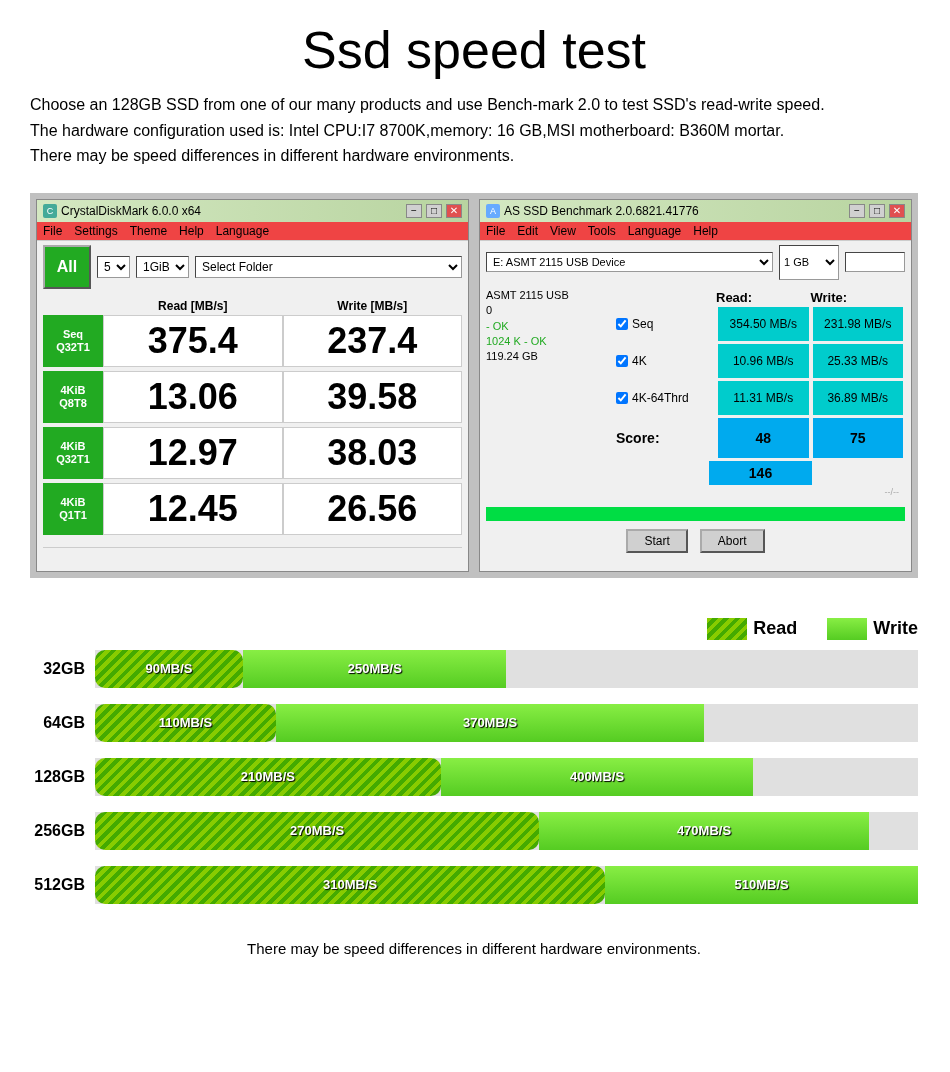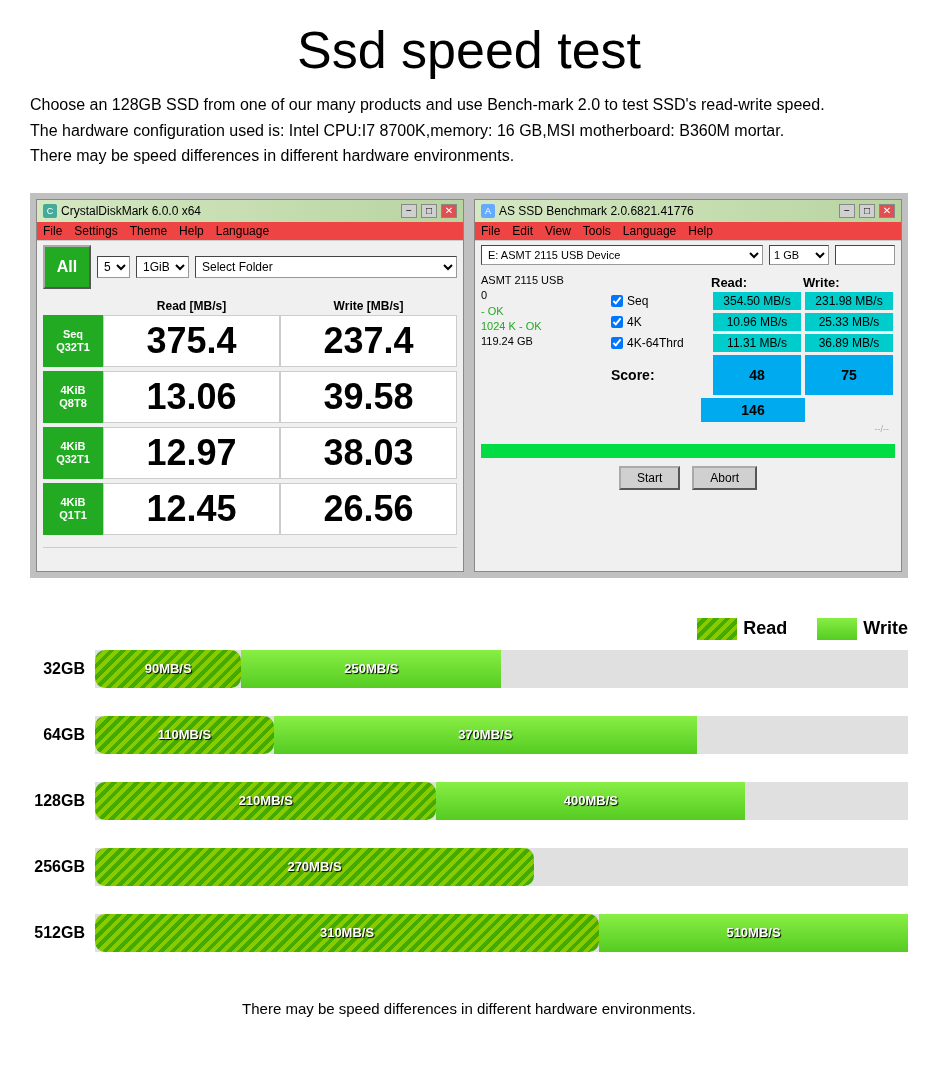--- a/index.html
+++ b/index.html
@@ -6,21 +6,21 @@
     body {
       width: 950px;
       background: #fff;
       font-family: Arial, sans-serif;
       overflow-x: hidden;
     }
 
     .page-wrapper {
       width: 950px;
       background: #fff;
-      padding: 20px 42px 30px 30px;
+      padding: 20px 32px 30px 30px;
     }
 
     
     .main-title {
       text-align: center;
       font-size: 52px;
       font-weight: normal;
       color: #000;
       margin-bottom: 12px;
       font-family: Arial, sans-serif;
@@ -214,21 +214,21 @@
       font-size: 11px;
       height: 20px;
       padding: 1px 2px;
     }
 
     .asssd-size-select {
       width: 60px;
       background: #fff;
       border: 1px inset #999;
       font-size: 11px;
-      height: 20px;
+      height: 35px;
     }
 
     .asssd-content {
       display: flex;
       padding: 4px 6px;
       gap: 0;
     }
 
     .asssd-left {
       width: 130px;
@@ -274,21 +274,21 @@
       height: 12px;
     }
 
     .asssd-cell {
       background: #00cccc;
       color: #000;
       text-align: center;
       padding: 3px 4px;
       font-size: 12px;
       margin: 0 2px;
-      height: 18px;
+      height: 34px;
       display: flex;
       align-items: center;
       justify-content: center;
     }
 
     .asssd-score-row {
       display: grid;
       grid-template-columns: 100px 1fr 1fr;
       align-items: center;
       margin-top: 0;
@@ -352,21 +352,21 @@
     }
 
     
     .bar-chart-section {
       padding: 10px 0;
     }
 
     .bar-row {
       display: flex;
       align-items: center;
-      margin-bottom: 28px;
+      margin-bottom: 16px;
       gap: 10px;
     }
 
     .bar-label {
       width: 55px;
       font-size: 16px;
       font-weight: bold;
       color: #000;
       text-align: right;
     }
@@ -654,20 +654,21 @@
       <div class="bar-label">128GB</div>
       <div class="bar-container">
         <div class="bar-read" style="width:42%;">210MB/S</div>
         <div class="bar-write" style="width:38%;">400MB/S</div>
       </div>
     </div>
         <div class="bar-row">
       <div class="bar-label">256GB</div>
       <div class="bar-container">
         <div class="bar-read" style="width:54%;">270MB/S</div>
+        <div class="bar-write" style="width:40%;">470MB/S</div>
       </div>
     </div>
         <div class="bar-row">
       <div class="bar-label">512GB</div>
       <div class="bar-container">
         <div class="bar-read" style="width:62%;">310MB/S</div>
         <div class="bar-write" style="width:38%;">510MB/S</div>
       </div>
     </div>
       </div>

